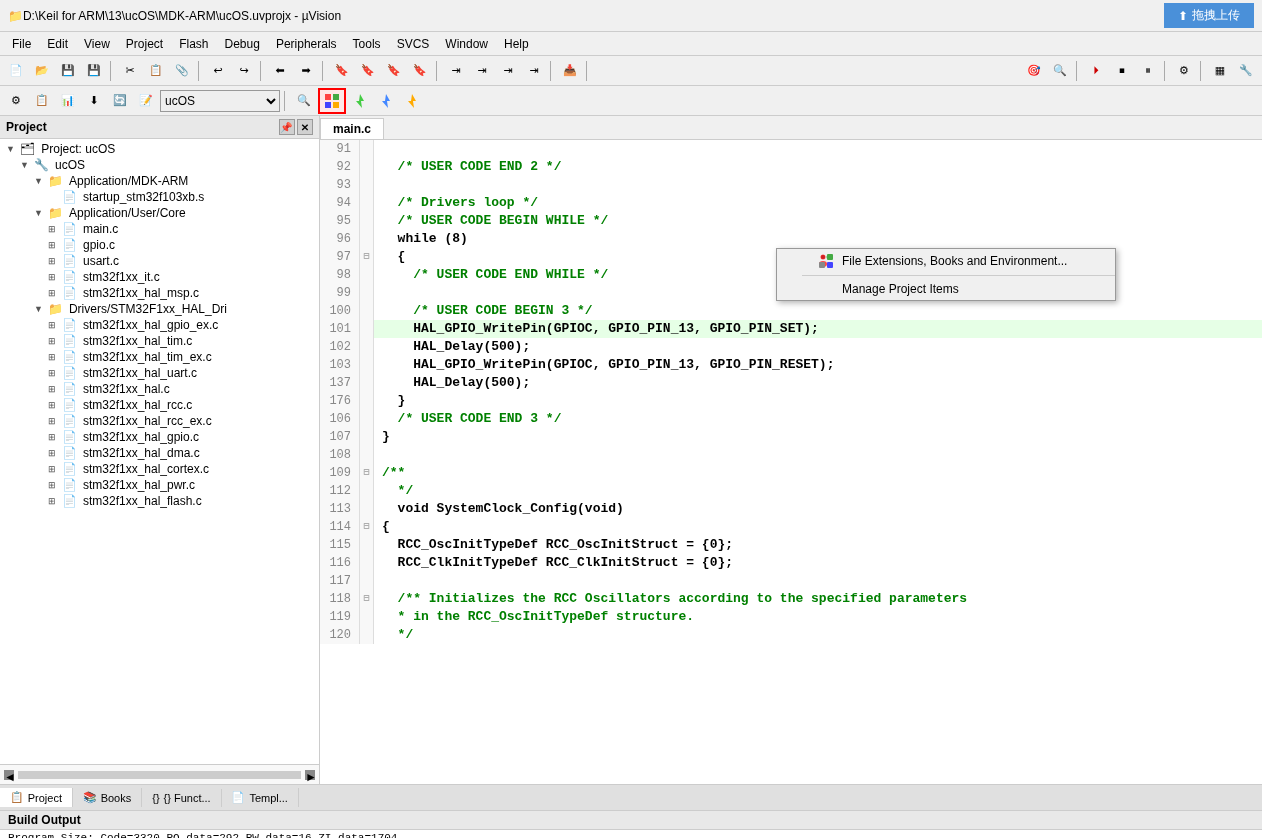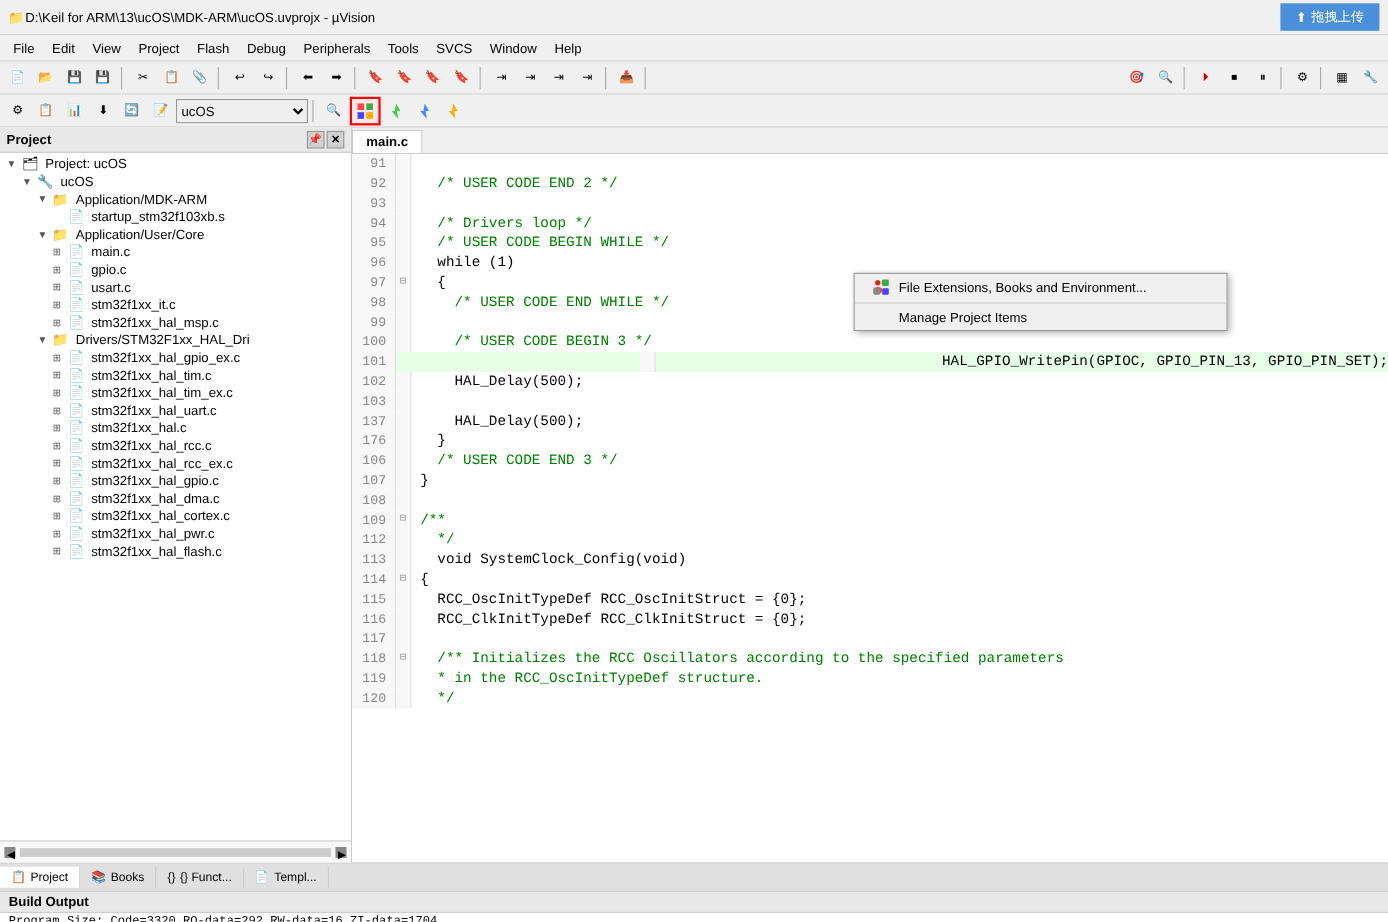--- a/index.html
+++ b/index.html
@@ -36,28 +36,28 @@
 
     
     #tab-bar { height: 24px; background: #f0f0f0; border-bottom: 1px solid #ccc; display: flex; align-items: flex-end; }
     .tab { padding: 3px 12px; font-size: 12px; cursor: pointer; border: 1px solid #ccc; border-bottom: none; background: #d4e8fa; margin-right: 2px; }
     .tab.active { background: #fff; font-weight: bold; }
 
     
     #code-area { flex: 1; background: #fff; overflow: auto; position: relative; }
     #code-content { font-family: 'Courier New', monospace; font-size: 13px; }
     .code-line { display: flex; min-height: 18px; line-height: 18px; }
-    .code-line.highlighted { background: #e6ffe6; justify-content: space-between; }
+    .code-line.highlighted { background: #e6ffe6; }
     .line-num { width: 40px; min-width: 40px; text-align: right; padding-right: 8px; color: #888; background: #f8f8f8; border-right: 1px solid #ddd; user-select: none; font-size: 12px; }
     .fold-col { width: 14px; min-width: 14px; text-align: center; color: #999; font-size: 10px; border-right: 1px solid #ddd; background: #f8f8f8; }
-    .code-text { padding-left: 8px; white-space: pre; color: #000; }
+    .code-text { padding-left: 8px; white-space: pre; color: #000; font-weight: bold; }
     .c-comment { color: #008000; }
 
     
-    #dropdown-menu { position: absolute; top: 108px; left: 456px; background: #f0f0f0; border: 1px solid #999; box-shadow: 2px 2px 6px rgba(0,0,0,0.3); z-index: 100; min-width: 340px; }
+    #dropdown-menu { position: absolute; top: 108px; left: 456px; background: #f0f0f0; border: 1px solid #999; box-shadow: 2px 2px 6px rgba(0,0,0,0.3); z-index: 100; min-width: 340px; padding-left: 25px; }
     .dropdown-item { padding: 4px 16px; display: flex; align-items: center; gap: 8px; cursor: pointer; font-size: 12px; }
     .dropdown-separator { height: 1px; background: #ccc; margin: 2px 0; }
     .dropdown-item.second-item { padding-left: 40px; }
 
     
     #bottom-tabs { height: 26px; background: #e0e0e0; border-top: 1px solid #ccc; display: flex; align-items: center; }
     .bottom-tab { padding: 3px 10px; font-size: 11px; cursor: pointer; border-right: 1px solid #ccc; display: flex; align-items: center; gap: 4px; }
     .bottom-tab.active { background: #fff; }
 
     
@@ -368,21 +368,21 @@
             <span class="code-text c-comment">  /* Drivers loop */</span>
           </div>
           <div class="code-line">
             <span class="line-num">95</span>
             <span class="fold-col"></span>
             <span class="code-text c-comment">  /* USER CODE BEGIN WHILE */</span>
           </div>
           <div class="code-line">
             <span class="line-num">96</span>
             <span class="fold-col"></span>
-            <span class="code-text">  while (1)</span>
+            <span class="code-text">  while (8)</span>
           </div>
           <div class="code-line">
             <span class="line-num">97</span>
             <span class="fold-col">⊟</span>
             <span class="code-text">  {</span>
           </div>
           <div class="code-line">
             <span class="line-num">98</span>
             <span class="fold-col"></span>
             <span class="code-text c-comment">    /* USER CODE END WHILE */</span>
@@ -403,20 +403,21 @@
             <span class="code-text">    HAL_GPIO_WritePin(GPIOC, GPIO_PIN_13, GPIO_PIN_SET);</span>
           </div>
           <div class="code-line">
             <span class="line-num">102</span>
             <span class="fold-col"></span>
             <span class="code-text">    HAL_Delay(500);</span>
           </div>
           <div class="code-line">
             <span class="line-num">103</span>
             <span class="fold-col"></span>
+            <span class="code-text">    HAL_GPIO_WritePin(GPIOC, GPIO_PIN_13, GPIO_PIN_RESET);</span>
           </div>
           <div class="code-line">
             <span class="line-num">137</span>
             <span class="fold-col"></span>
             <span class="code-text">    HAL_Delay(500);</span>
           </div>
           <div class="code-line">
             <span class="line-num">176</span>
             <span class="fold-col"></span>
             <span class="code-text">  }</span>

